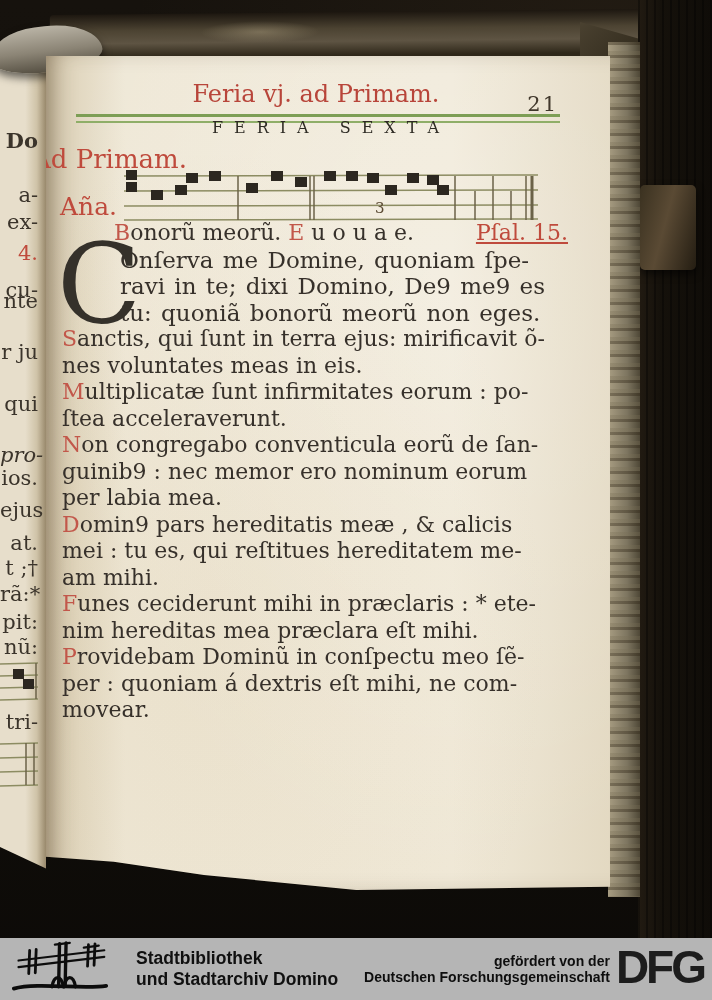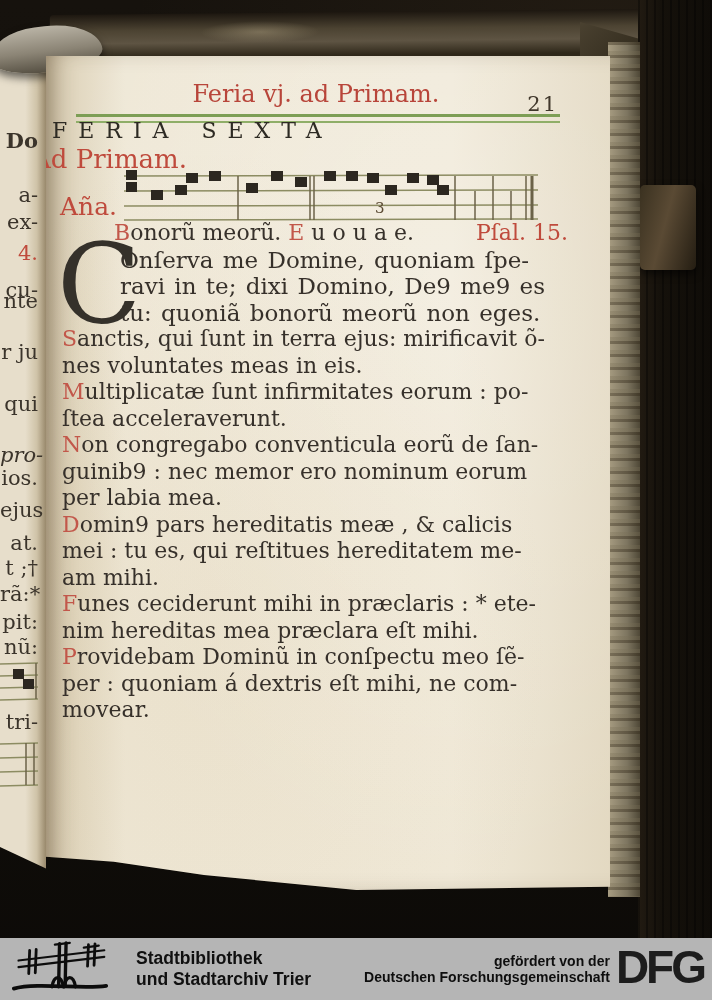--- a/index.html
+++ b/index.html
@@ -64,32 +64,32 @@
       radial-gradient(ellipse at 30% 70%, rgba(190,160,100,0.10), transparent 60%),
       radial-gradient(ellipse at 70% 30%, rgba(255,255,255,0.25), transparent 70%),
       linear-gradient(90deg,#d9cdb2,#efe8d7 14%,#f0e9d8 72%,#e3d9c2);
     clip-path:polygon(0 0,100% 0,100% 99.6%,55% 100%,28% 98.2%,12% 96.6%,0 96%);
     box-shadow:inset 16px 0 24px -12px rgba(70,50,25,0.55);}
   .running-header{position:absolute;left:0;top:24px;width:100%;text-align:center;
     transform:translateX(-12px);font-size:24px;color:#b8453a;}
   .page-number{position:absolute;right:52px;top:36px;font-size:21px;letter-spacing:2px;color:#41382c;}
   .green-rule{position:absolute;left:30px;top:58px;width:484px;height:4px;
     border-top:3px solid #7d9e55;border-bottom:2px solid #8fae68;}
-  .section-title{position:absolute;left:0;top:62px;width:100%;
-    font-size:22px;letter-spacing:11px;word-spacing:4px;color:#2d2a23;padding-left:6px;box-sizing:border-box;}
+  .section-title{position:absolute;left:0;top:62px;width:100%;text-align:center;
+    font-size:16px;letter-spacing:11px;word-spacing:4px;color:#2d2a23;padding-left:6px;box-sizing:border-box;}
   .section-subtitle{position:absolute;left:0;top:88px;width:100%;text-align:left;
     transform:translateX(-14px);font-size:26px;color:#bf4a3c;}
   .antiphon-label{position:absolute;left:14px;top:136px;font-size:25px;color:#bf4a3c;}
   .chant-svg{position:absolute;left:56px;top:106px;}
   
   .text-block{position:absolute;left:16px;top:164px;width:508px;
     font-size:22px;line-height:26.5px;color:#36302a;}
   .tline{display:block;white-space:nowrap;}
   .antiphon-line{display:flex;align-items:baseline;margin-left:52px;white-space:pre;}
-  .psalm-ref{margin-left:auto;color:#bf4a3c;padding-right:2px;}
+  .psalm-ref{margin-left:auto;color:#bf4a3c;padding-right:2px;text-decoration:underline;}
   .red-init{color:#c2574a;}
   .dropcap-par{position:relative;}
   .drop-cap{position:absolute;left:-5px;top:-7px;font-size:110px;line-height:88px;color:#35312a;}
   .dc-lines{margin-left:58px;font-size:23px;word-spacing:2px;}
   .verse{}
   
   .banner{position:absolute;left:0;top:938px;width:712px;height:62px;background:#b5b5b5;
     display:flex;align-items:center;font-family:"Liberation Sans",sans-serif;z-index:10;}
   .banner-logo{margin:0 10px 0 8px;flex:0 0 auto;}
   .library-name{font-size:17.5px;line-height:21px;font-weight:bold;color:#101010;white-space:nowrap;}
@@ -255,21 +255,21 @@
         <path d="M52,3 L51,49" stroke-width="3.6"></path>
         <path d="M59,2 L58,48" stroke-width="3.6"></path>
         <path d="M83,4 L82,27" stroke-width="3"></path>
         <path d="M90,3 L89,26" stroke-width="3"></path>
         <path d="M47,4 L63,2" stroke-width="2.4"></path>
         <path d="M78,7 L94,5" stroke-width="2.4"></path>
       </g>
     </svg>
     <div class="library-name">
       <div>Stadtbibliothek</div>
-      <div>und Stadtarchiv Trier</div>
+      <div>und Stadtarchiv Domino</div>
     </div>
     <div class="banner-spacer"></div>
     <div class="funding">
       <div>gefördert von der</div>
       <div>Deutschen Forschungsgemeinschaft</div>
     </div>
     <div class="dfg-logo">DFG</div>
   </div>
 
 </div>

